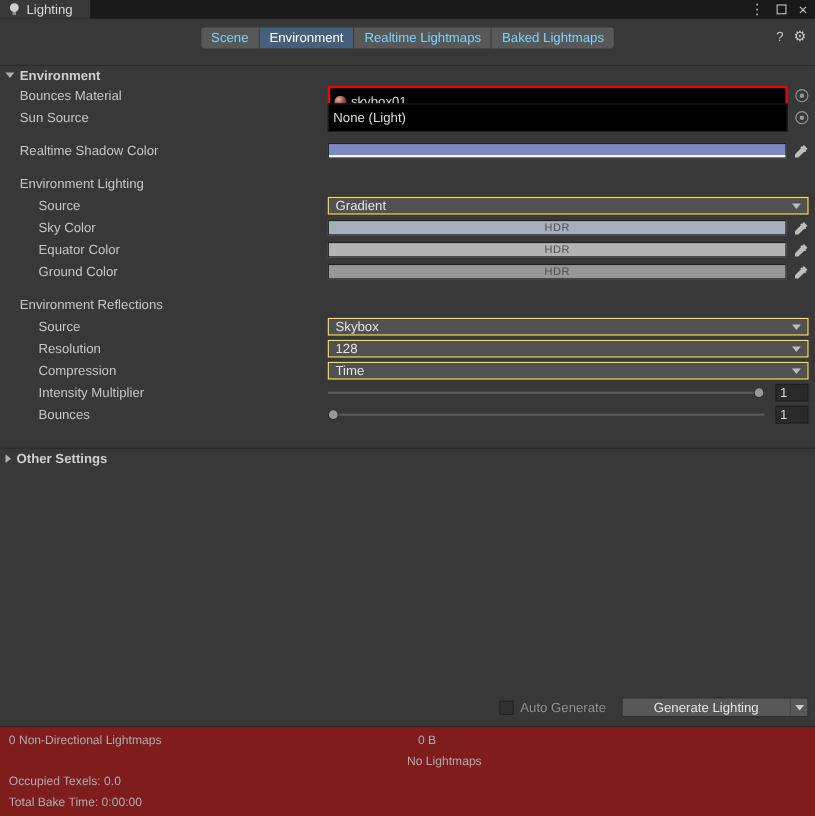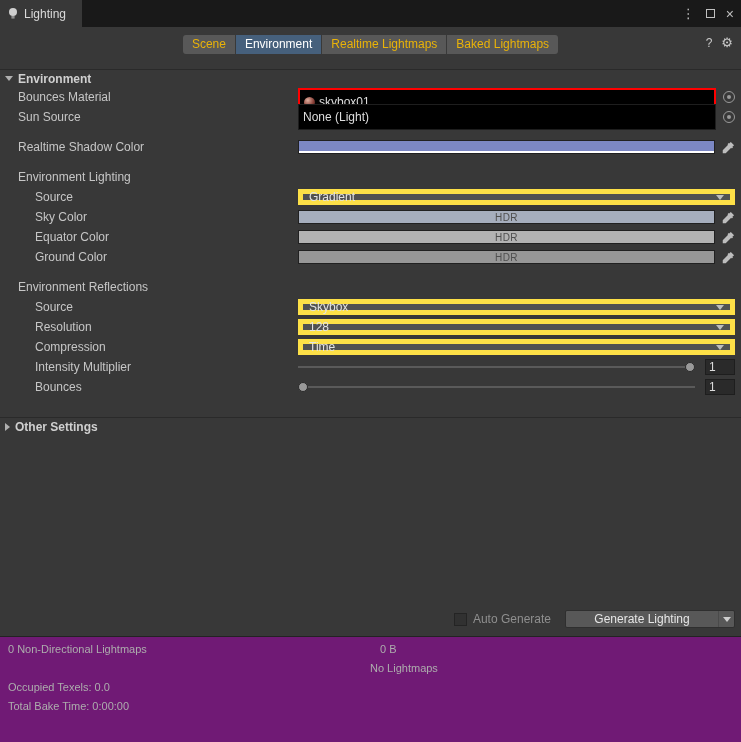--- a/index.html
+++ b/index.html
@@ -8,31 +8,31 @@
     width:741px; height:742px;
     background:#383838;
     font-family:"Liberation Sans", sans-serif;
     font-size:12px; color:#C6C6C6;
     display:flex; flex-direction:column;
     overflow:hidden;
     -webkit-font-smoothing:antialiased;
   }
 
   
-  .titlebar { height:27px; background:#191919; display:flex; align-items:stretch; flex-shrink:0; position:relative; }
+  .titlebar { height:17px; background:#191919; display:flex; align-items:stretch; flex-shrink:0; position:relative; }
   .title-tab { display:flex; align-items:center; gap:5px; background:#383838; padding:0 16px 0 7px; color:#DADADA; }
   .bulb-icon { display:flex; }
   .win-icons { position:absolute; right:7px; top:0; height:100%; display:flex; align-items:center; gap:11px; color:#C0C0C0; font-size:13px; }
   .maxbox { width:9px; height:9px; border:1px solid #C0C0C0; display:inline-block; }
   .close-glyph { font-size:14px; line-height:1; }
 
   
   .tabbar { height:30px; flex-shrink:0; display:flex; align-items:center; justify-content:center; position:relative; padding-top:5px; }
   .tab-group { display:flex; }
-  .tab { height:19px; line-height:19px; padding:0 9px; background:#585858; color:#eab308; border-right:1px solid #393939; cursor:default; white-space:nowrap; }
+  .tab { height:19px; line-height:19px; padding:0 9px; background:#585858; color:#7dd3fc; border-right:1px solid #393939; cursor:default; white-space:nowrap; }
   .tab:first-child { border-radius:3px 0 0 3px; }
   .tab:last-child { border-radius:0 3px 3px 0; border-right:none; }
   .tab.selected { color:#FFFFFF; }
   .tab-side-icons { position:absolute; right:8px; top:9px; display:flex; gap:9px; color:#C8C8C8; font-size:12px; }
   .gear-glyph { font-size:13px; line-height:1; }
 
   
   .section-header { height:18px; display:flex; align-items:center; gap:5px; font-weight:bold; color:#D0D0D0; border-top:1px solid #2A2A2A; padding-left:5px; flex-shrink:0; }
   .env-header { margin-top:12px; }
   .other-header { margin-top:10px; }
@@ -54,21 +54,21 @@
   .picker-icon { width:12px; height:12px; border:1px solid #9A9A9A; border-radius:50%; margin-left:7px; position:relative; flex-shrink:0; }
   .picker-icon::after { content:""; position:absolute; left:3px; top:3px; width:4px; height:4px; border-radius:50%; background:#9A9A9A; }
 
   
   .colorswatch { flex:1; height:14px; border:1px solid #212121; position:relative; display:flex; align-items:flex-end; justify-content:center; }
   .hdr-badge { font-size:10px; color:#4E4E4E; letter-spacing:0.5px; }
   .alpha-bar { position:absolute; left:0; right:0; bottom:0; height:2px; background:#FFFFFF; }
   .eyedropper { margin-left:7px; flex-shrink:0; display:flex; }
 
   
-  .dropdown { flex:1; height:16px; background:#515151; border:5px solid #fde047; display:flex; align-items:center; padding:0 6px; color:#E3E3E3; white-space:nowrap; }
+  .dropdown { flex:1; height:16px; background:#515151; border:1px solid #fde047; display:flex; align-items:center; padding:0 6px; color:#E3E3E3; white-space:nowrap; }
   .dd-arrow { margin-left:auto; width:0; height:0; border-left:4px solid transparent; border-right:4px solid transparent; border-top:5px solid #BDBDBD; }
 
   
   .slider { flex:1; position:relative; height:16px; margin-right:10px; }
   .slider-track { position:absolute; left:0; right:0; top:7px; height:2px; background:#5A5A5A; }
   .slider-knob { position:absolute; top:3px; width:10px; height:10px; border-radius:50%; background:#999999; border:1px solid #2A2A2A; }
   .knob-right { right:0; } .knob-left { left:0; }
   .numfield { width:30px; height:16px; background:#2A2A2A; border:1px solid #1E1E1E; color:#DCDCDC; padding-left:3px; display:flex; align-items:center; flex-shrink:0; }
 
   .spacer10 { height:10px; flex-shrink:0; }
@@ -77,21 +77,21 @@
   
   .footer-row { height:18px; display:flex; align-items:center; justify-content:flex-end; margin:0 6px 8px 0; flex-shrink:0; }
   .checkbox { width:13px; height:13px; background:#313131; border:1px solid #242424; margin-right:6px; flex-shrink:0; }
   .auto-label { color:#8F8F8F; margin-right:14px; white-space:nowrap; }
   .gen-btn { width:170px; height:18px; background:#585858; border:1px solid #2F2F2F; border-radius:2px; display:flex; align-items:center; color:#E6E6E6; }
   .gen-label { flex:1; text-align:center; white-space:nowrap; }
   .gen-arrow-zone { width:16px; height:100%; border-left:1px solid #4A4A4A; display:flex; align-items:center; justify-content:center; }
   .gen-arrow { width:0; height:0; border-left:4px solid transparent; border-right:4px solid transparent; border-top:5px solid #CFCFCF; }
 
   
-  .statusbar { height:106px; flex-shrink:0; border-top:1px solid #232323; position:relative; font-size:11px; color:#ADADAD; background:#701a75; }
+  .statusbar { height:82px; flex-shrink:0; border-top:1px solid #232323; position:relative; font-size:11px; color:#ADADAD; background:#7f1d1d; }
   .statusbar span { position:absolute; white-space:nowrap; }
   .s1 { left:8px;  top:6px; }
   .s2 { left:380px; top:6px; }
   .s3 { left:370px; top:25px; }
   .s4 { left:8px;  top:44px; }
   .s5 { left:8px;  top:63px; }
 </style>
 </head>
 <body>
 

